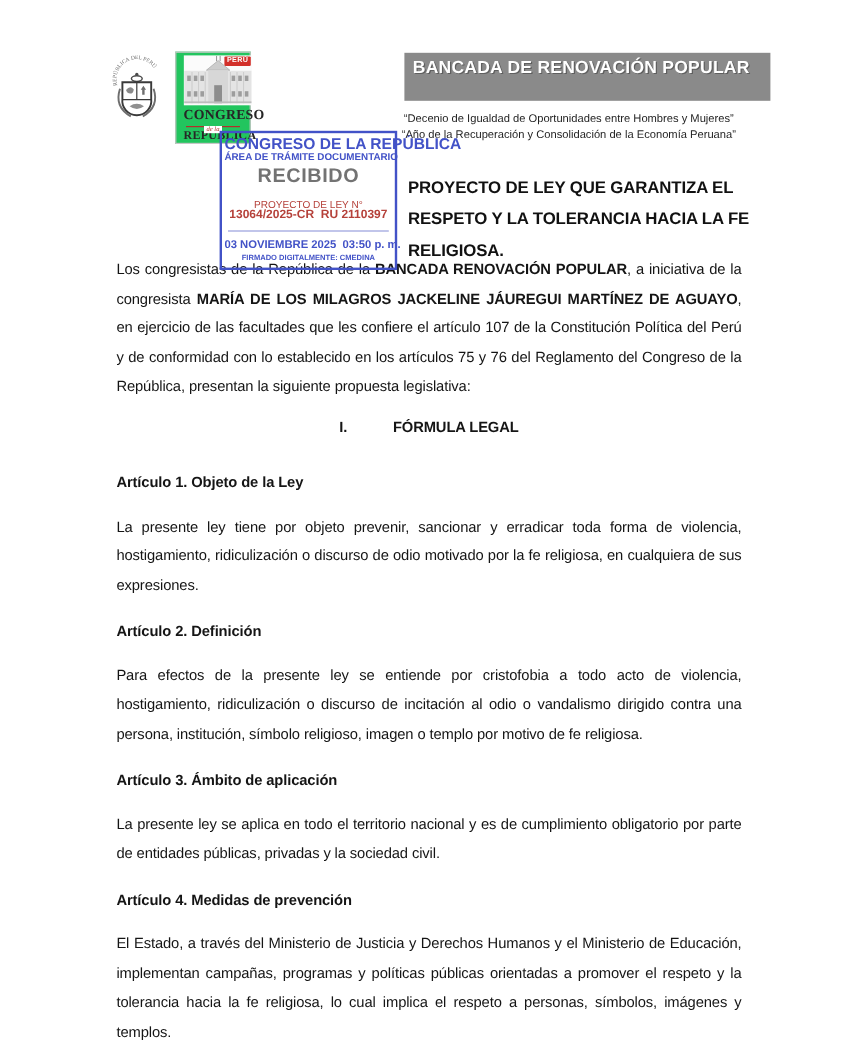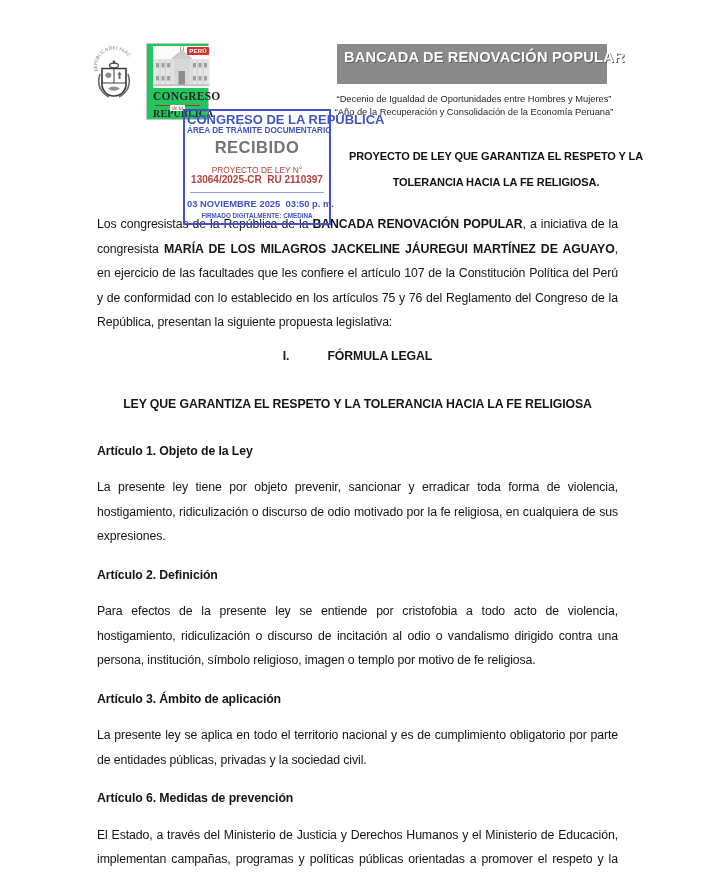--- a/index.html
+++ b/index.html
@@ -16,21 +16,21 @@
               font-size: 6px; font-weight: bold; padding: 1px 2px; border-radius: 1px; letter-spacing: .3px; }
   .clogo-word { text-align: center; font-family: "Liberation Serif", serif; color: #262626; margin-top: 2px; }
   .congreso { font-size: 11.5px; font-weight: 600; letter-spacing: .2px; line-height: 12px; }
   .dela-row { position: relative; height: 6px; line-height: 6px; }
   .dela-row::before { content: ""; position: absolute; left: 2px; right: 2px; top: 3px; border-top: 1.5px solid #b3302a; }
   .dela-row span { position: relative; background: #ffffff; color: #b3302a; font-style: italic;
                    font-size: 5.5px; padding: 0 2px; }
   .republica { font-size: 10px; font-weight: 600; letter-spacing: .2px; line-height: 11px; }
 
   
-  .banner { position: absolute; left: 337px; top: 44px; width: 270px; height: 40px; background: #8a8a8a; }
+  .banner { position: absolute; left: 337px; top: 44px; width: 305px; height: 40px; background: #8a8a8a; }
   .banner span { display: block; padding: 5px 0 0 7px; color: #ffffff; font-weight: bold;
                  font-size: 14.6px; letter-spacing: .2px; white-space: nowrap;
                  text-shadow: 1px 1px 0 #5f5f5f; }
   .mottos { position: absolute; left: 326px; top: 93px; width: 296px; text-align: center;
             font-size: 9.3px; line-height: 12.5px; color: #1f1f1f; }
 
   
   .stamp { position: absolute; left: 183px; top: 109px; width: 148px; z-index: 5;
            border: 2px solid #4252c7; background: transparent; text-align: center; padding: 4px 2px 3px; }
   .stamp .s1 { color: #4252c7; font-weight: bold; font-size: 13px; line-height: 10.5px; white-space: nowrap; }
@@ -38,21 +38,21 @@
   .stamp .s-recibido { color: #737373; font-weight: bold; font-size: 16.5px; letter-spacing: .5px;
                        line-height: 19px; margin-top: 2px; }
   .stamp .s-red1 { color: #b5413a; font-weight: normal; font-size: 8.4px; line-height: 10px; margin-top: 8px; white-space: pre; }
   .stamp .s-red2 { color: #b5413a; font-weight: bold; font-size: 10px; line-height: 10.5px; white-space: pre; }
   .stamp .s-hr { border-top: 1px solid #98a0dc; margin: 6px 3px 5px; }
   .stamp .s-date { color: #4252c7; font-weight: bold; font-size: 9.4px; line-height: 11px; white-space: pre; }
   .stamp .s-signed { color: #4252c7; font-weight: bold; font-size: 6.3px; line-height: 8px; margin-top: 3px; white-space: nowrap; }
 
   
   .doc-title { position: absolute; left: 340px; top: 143px; width: 312px; font-weight: bold;
-               font-size: 11px; line-height: 26px; letter-spacing: -0.1px; color: #111; text-align: center; }
+               font-size: 14px; line-height: 26px; letter-spacing: -0.1px; color: #111; }
 
   
   .bodytext { position: absolute; left: 97px; top: 212px; width: 521px;
               font-size: 12.3px; line-height: 24.5px; letter-spacing: -0.1px; color: #151515; }
   .intro { text-align: justify; }
   .formula-row { margin-top: 9px; display: flex; justify-content: center; gap: 38px; font-weight: bold; }
   .law-title { margin-top: 24px; text-align: center; font-weight: bold; }
   .articles .article { margin-top: 14px; }
   .articles .article:first-child { margin-top: 22px; }
   .art-h { font-weight: bold; }
@@ -152,35 +152,34 @@
   <div class="doc-title">PROYECTO DE LEY QUE GARANTIZA EL RESPETO Y LA TOLERANCIA HACIA LA FE RELIGIOSA.</div>
 
   <div class="bodytext">
     <p class="intro"><span>Los congresistas de la República de la </span><b>BANCADA RENOVACIÓN POPULAR</b><span>, a iniciativa de la congresista </span><b>MARÍA DE LOS MILAGROS JACKELINE JÁUREGUI MARTÍNEZ DE AGUAYO</b><span>, en ejercicio de las facultades que les confiere el artículo 107 de la Constitución Política del Perú y de conformidad con lo establecido en los artículos 75 y 76 del Reglamento del Congreso de la República, presentan la siguiente propuesta legislativa:</span></p>
 
     <div class="formula-row">
       <span>I.</span>
       <span>FÓRMULA LEGAL</span>
     </div>
 
-    <div class="law-title">LEY QUE GARANTIZA EL RESPETO Y LA TOLERANCIA HACIA LA FE RELIGIOSA</div>
 
     <div class="articles">
       <div class="article">
         <div class="art-h">Artículo 1. Objeto de la Ley</div>
         <p class="art-b">La presente ley tiene por objeto prevenir, sancionar y erradicar toda forma de violencia, hostigamiento, ridiculización o discurso de odio motivado por la fe religiosa, en cualquiera de sus expresiones.</p>
       </div>
       <div class="article">
         <div class="art-h">Artículo 2. Definición</div>
         <p class="art-b">Para efectos de la presente ley se entiende por cristofobia a todo acto de violencia, hostigamiento, ridiculización o discurso de incitación al odio o vandalismo dirigido contra una persona, institución, símbolo religioso, imagen o templo por motivo de fe religiosa.</p>
       </div>
       <div class="article">
         <div class="art-h">Artículo 3. Ámbito de aplicación</div>
         <p class="art-b">La presente ley se aplica en todo el territorio nacional y es de cumplimiento obligatorio por parte de entidades públicas, privadas y la sociedad civil.</p>
       </div>
       <div class="article">
-        <div class="art-h">Artículo 6. Medidas de prevención</div>
+        <div class="art-h">Artículo 4. Medidas de prevención</div>
         <p class="art-b">El Estado, a través del Ministerio de Justicia y Derechos Humanos y el Ministerio de Educación, implementan campañas, programas y políticas públicas orientadas a promover el respeto y la tolerancia hacia la fe religiosa, lo cual implica el respeto a personas, símbolos, imágenes y templos.</p>
       </div>
     </div>
   </div>
 
 </div>
 
 </body></html>

